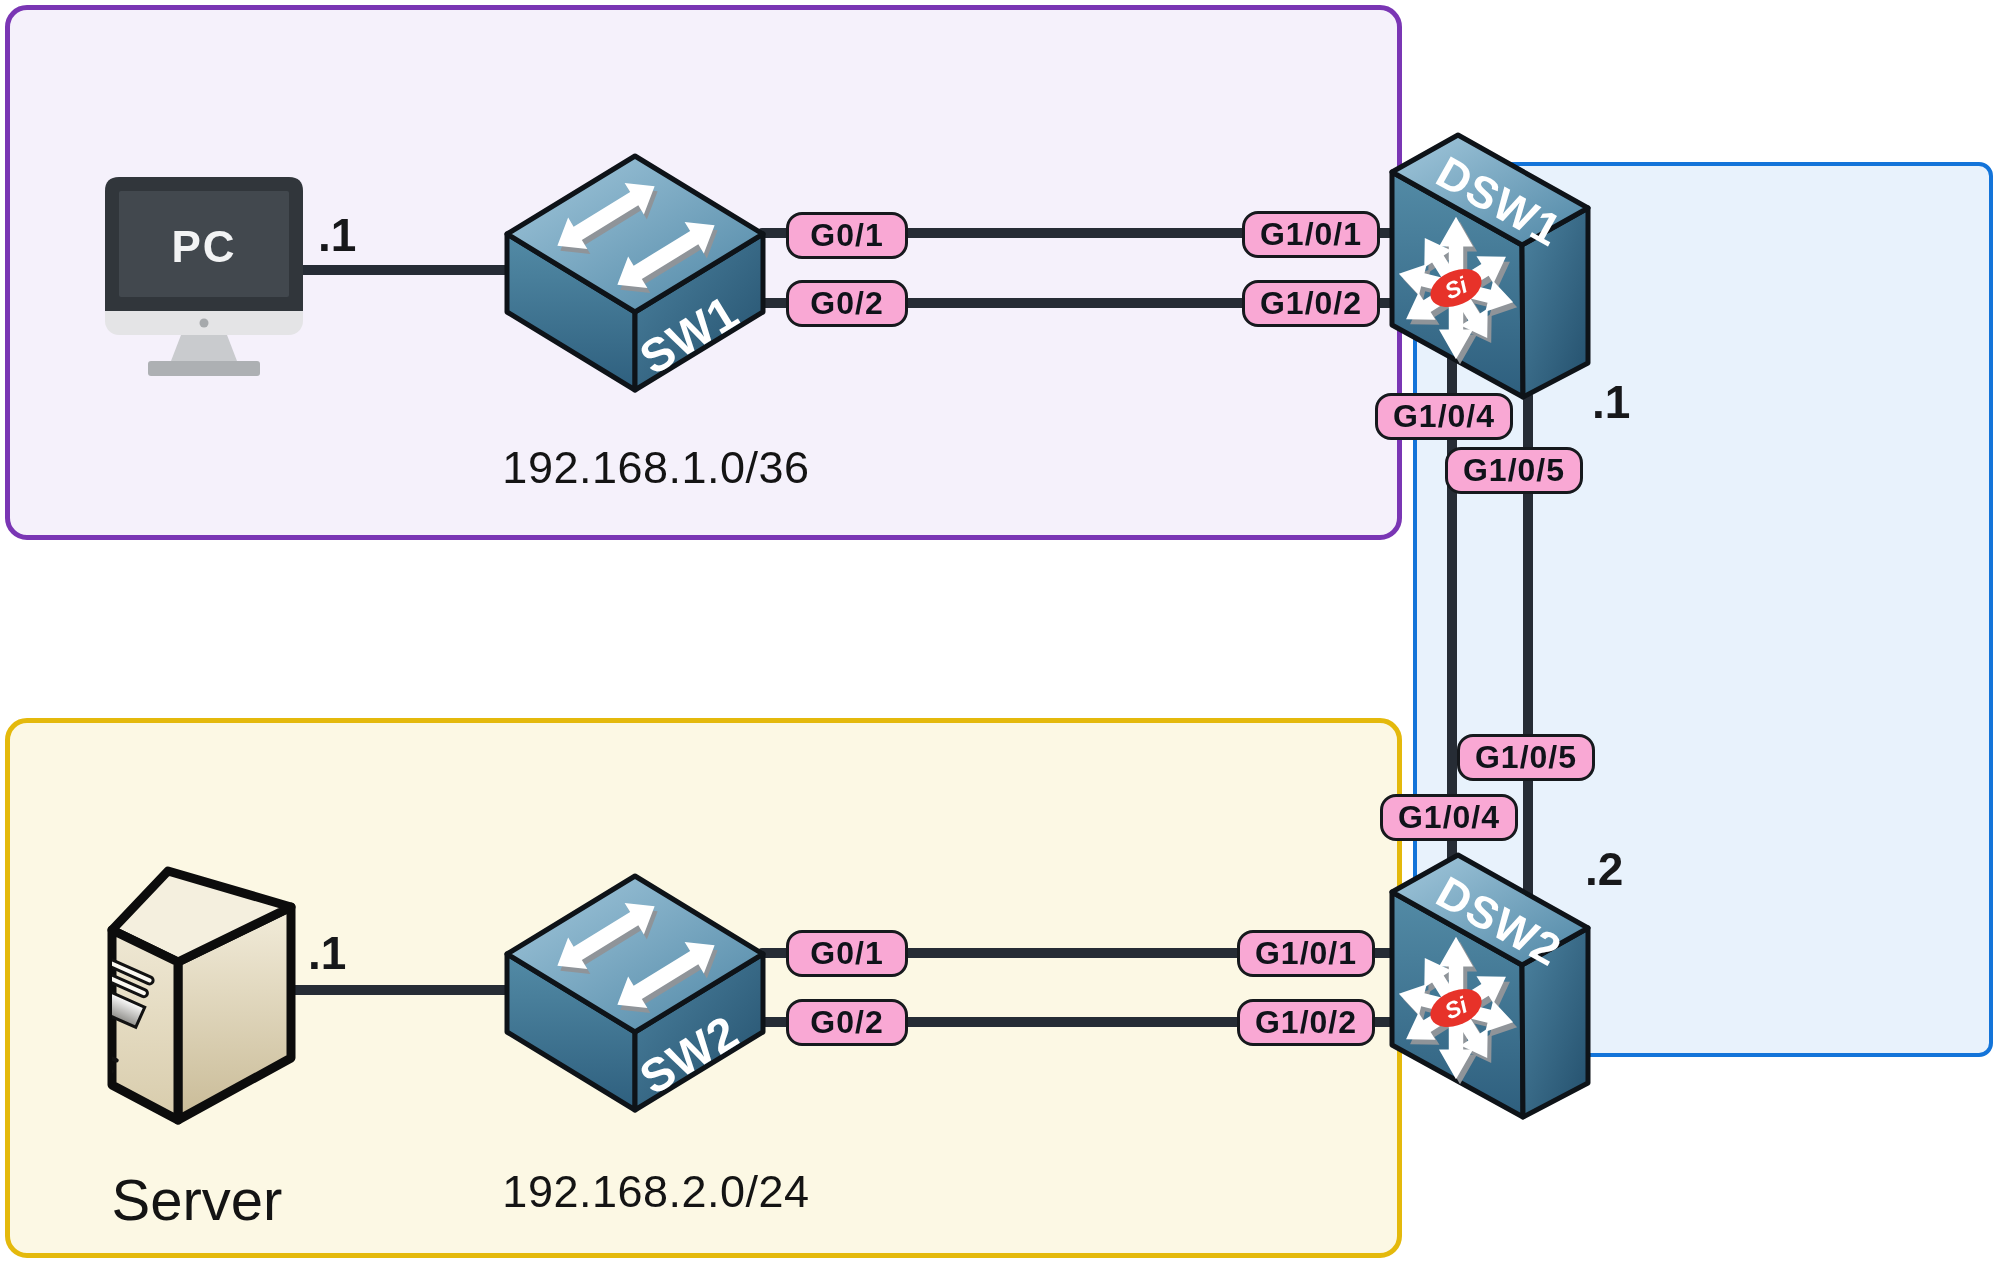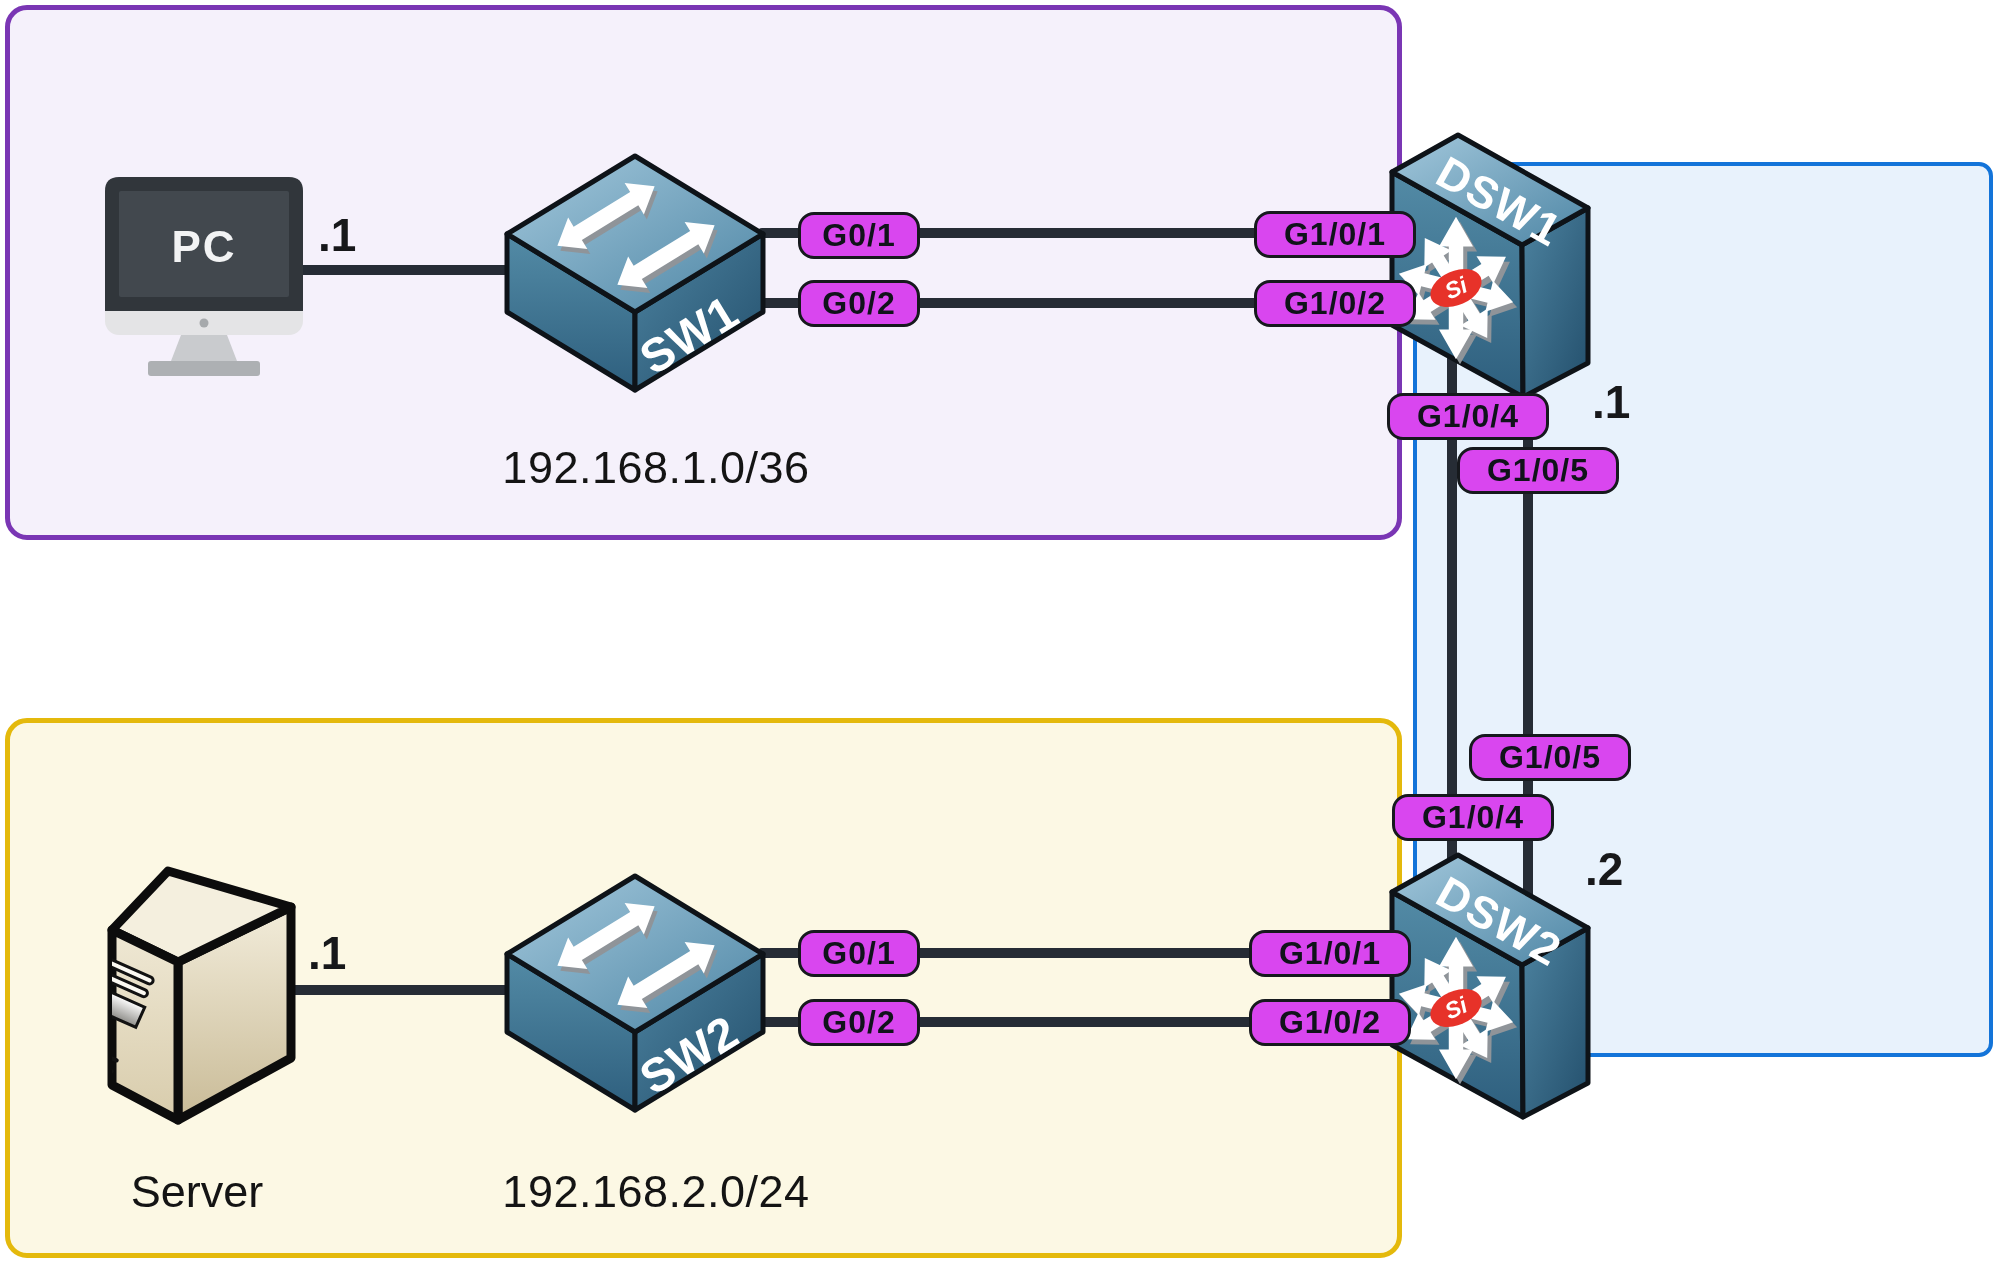--- a/index.html
+++ b/index.html
@@ -7,29 +7,29 @@
          font-family:"Liberation Sans",sans-serif;}
   .zone{position:absolute;box-sizing:border-box;}
   .zone.vlan1{left:5px;top:5px;width:1397px;height:535px;background:#F5F1FB;
               border:5px solid #7A36B4;border-radius:22px;}
   .zone.vlan2{left:5px;top:718px;width:1397px;height:540px;background:#FCF8E4;
               border:5px solid #E4B90C;border-radius:22px;}
   .zone.ptp{left:1413px;top:162px;width:580px;height:895px;background:#E8F2FC;
             border:4px solid #1374D9;border-radius:14px;}
   .link-h{position:absolute;height:10px;background:#262C35;border-radius:4px;}
   .link-v{position:absolute;width:10px;background:#262C35;border-radius:4px;}
-  .pill{position:absolute;height:47px;background:#d946ef;border:3.5px solid #16191D;
+  .pill{position:absolute;height:47px;background:#f9a8d4;border:3.5px solid #16191D;
         border-radius:16px;display:flex;align-items:center;justify-content:center;
-        font-size:32px;font-weight:600;color:#10131A;letter-spacing:1px;box-sizing:border-box;margin-left:12px;}
+        font-size:32px;font-weight:600;color:#10131A;letter-spacing:1px;box-sizing:border-box;}
   .pill.w1{width:122px;}
-  .pill.w2{width:162px;text-align:right;}
+  .pill.w2{width:138px;text-align:right;}
   .net-label{position:absolute;width:400px;text-align:center;font-size:45px;font-weight:500;
              color:#141414;letter-spacing:0.5px;white-space:nowrap;}
   .ip-label{position:absolute;font-size:46px;font-weight:600;color:#17181A;}
-  .dev-label{position:absolute;width:260px;text-align:center;font-size:45px;font-weight:500;color:#141414;}
+  .dev-label{position:absolute;width:260px;text-align:center;font-size:58px;font-weight:500;color:#141414;}
   svg.dev{position:absolute;overflow:visible;}
   svg text{font-family:"Liberation Sans",sans-serif;}
 </style>
 </head>
 <body>
 
 <div id="stage">
 
   
   <svg width="0" height="0" aria-hidden="true">

